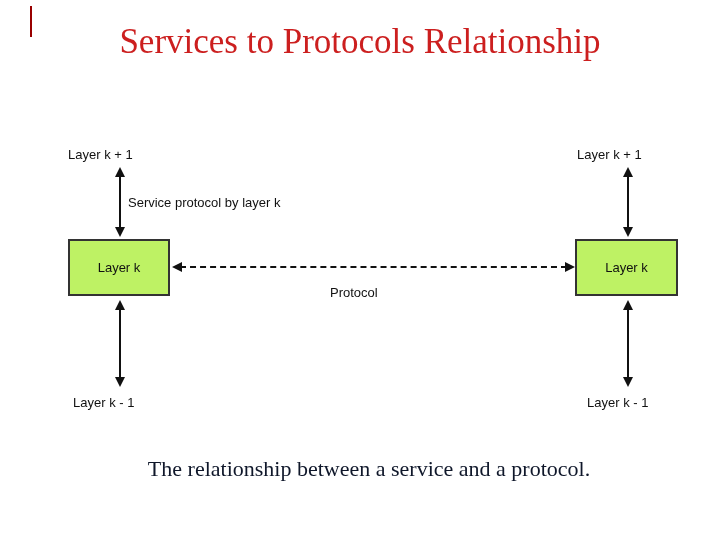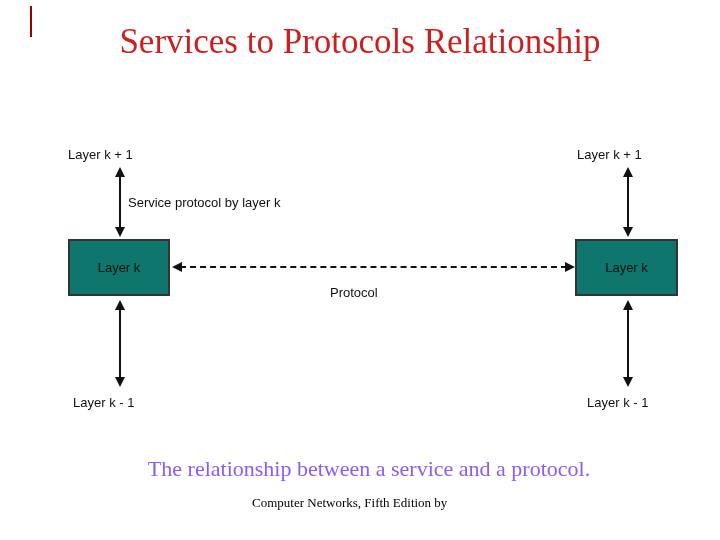--- a/index.html
+++ b/index.html
@@ -34,21 +34,21 @@
     font-size: 13px;
     color: #111111;
     white-space: nowrap;
     line-height: 21px;
   }
 
   
   .layer-box {
     width: 102px; height: 57px;
     border: 2px solid #333333;
-    background: #0f766e;
+    background: #bef264;
     box-sizing: border-box;
     display: flex; align-items: center; justify-content: center;
   }
   .layer-box .dlabel { line-height: 1; }
 
   
   .varrow {
     width: 12px;
     display: flex; flex-direction: column; align-items: center;
   }
@@ -70,21 +70,21 @@
     margin: 0 -2px;
   }
 
   
   .caption {
     left: 0; right: 0; top: 456px;
     padding-left: 18px;
     text-align: center;
     font-family: "Liberation Serif", serif;
     font-size: 22px;
-    color: #8b5cf6;
+    color: #0f172a;
     white-space: nowrap;
   }
   .attribution {
     left: 252px; top: 495px; width: 300px;
     font-family: "Liberation Serif", serif;
     font-size: 13px;
     line-height: 15.5px;
     color: #000000;
   }
 </style>
@@ -136,14 +136,13 @@
   <i class="shaft"></i>
   <i class="ah ah-down"></i>
 </div>
 
 <div class="abs dlabel" style="left:73px; top:392px;">Layer k - 1</div>
 <div class="abs dlabel" style="left:587px; top:392px;">Layer k - 1</div>
 
 <div class="abs caption">The relationship between a service and a protocol.</div>
 
 <div class="abs attribution">
-  <div>Computer Networks, Fifth Edition by</div>
 </div>
 
 </body></html>

